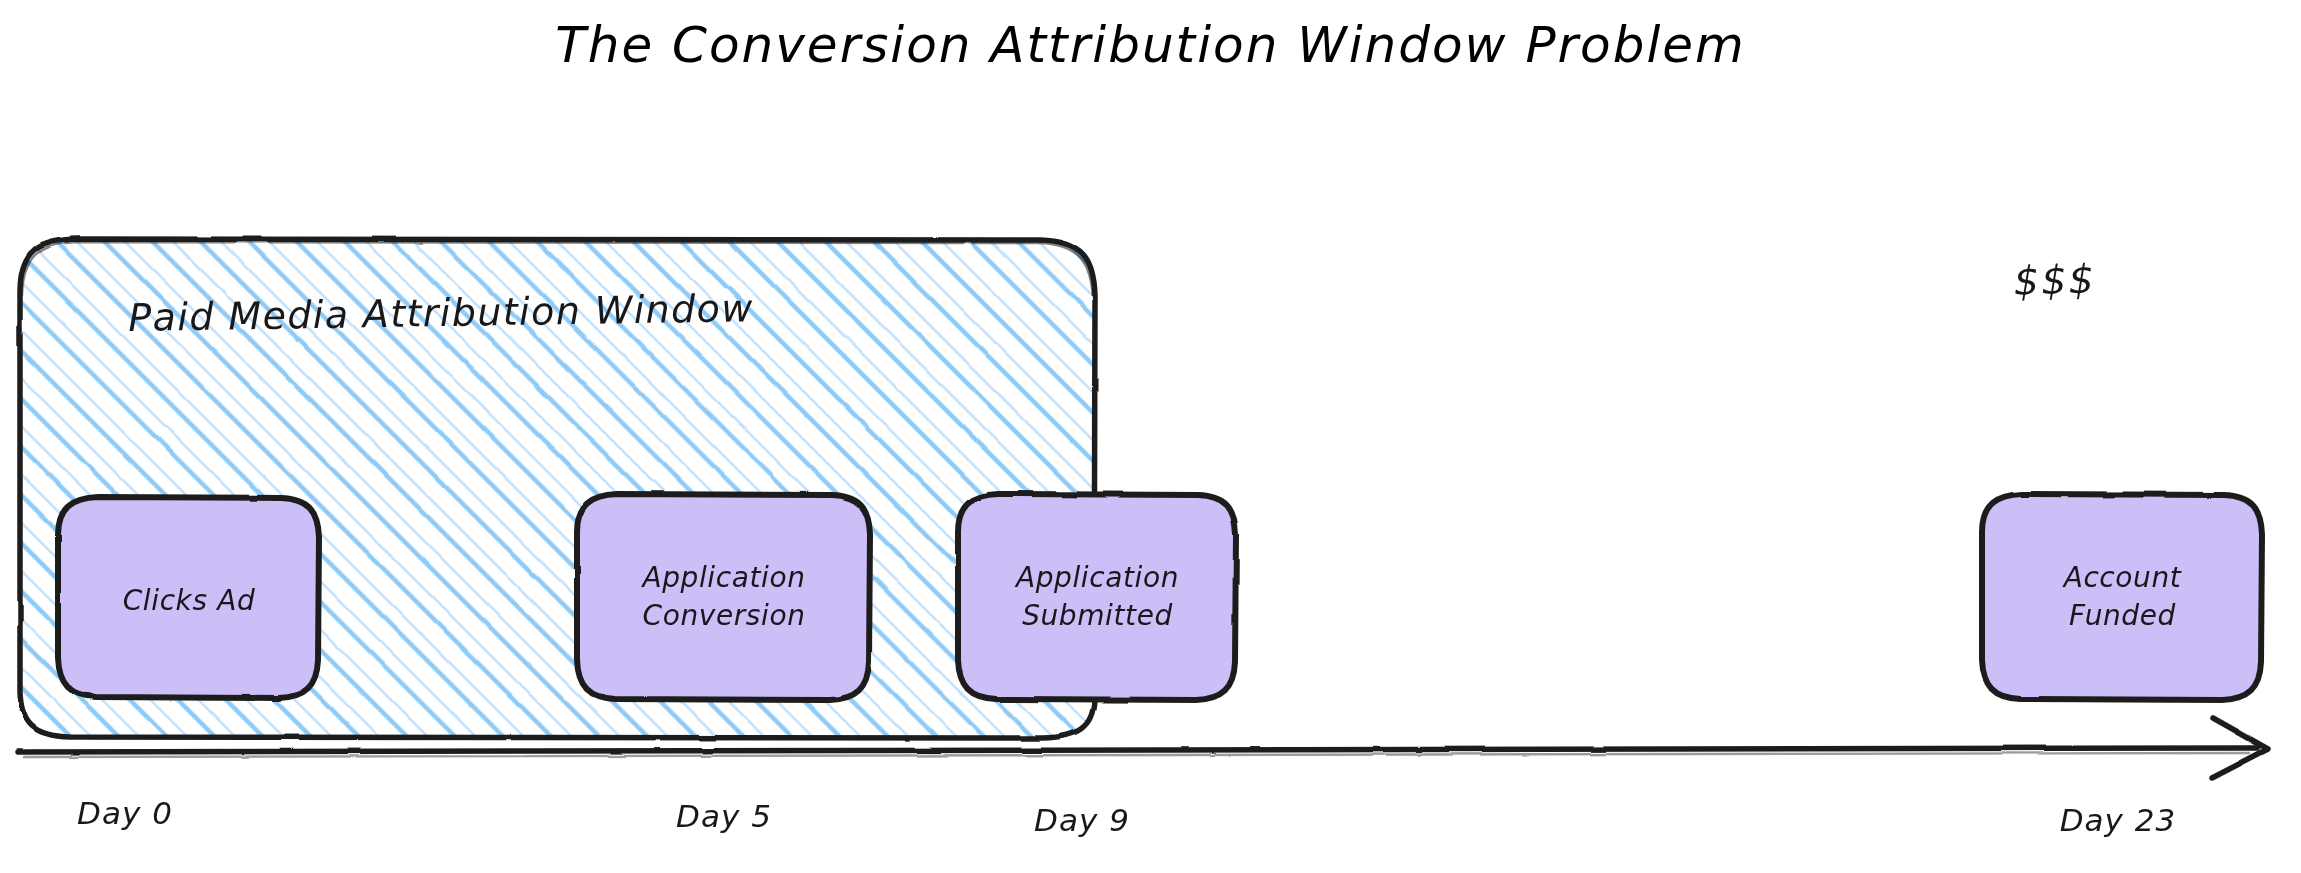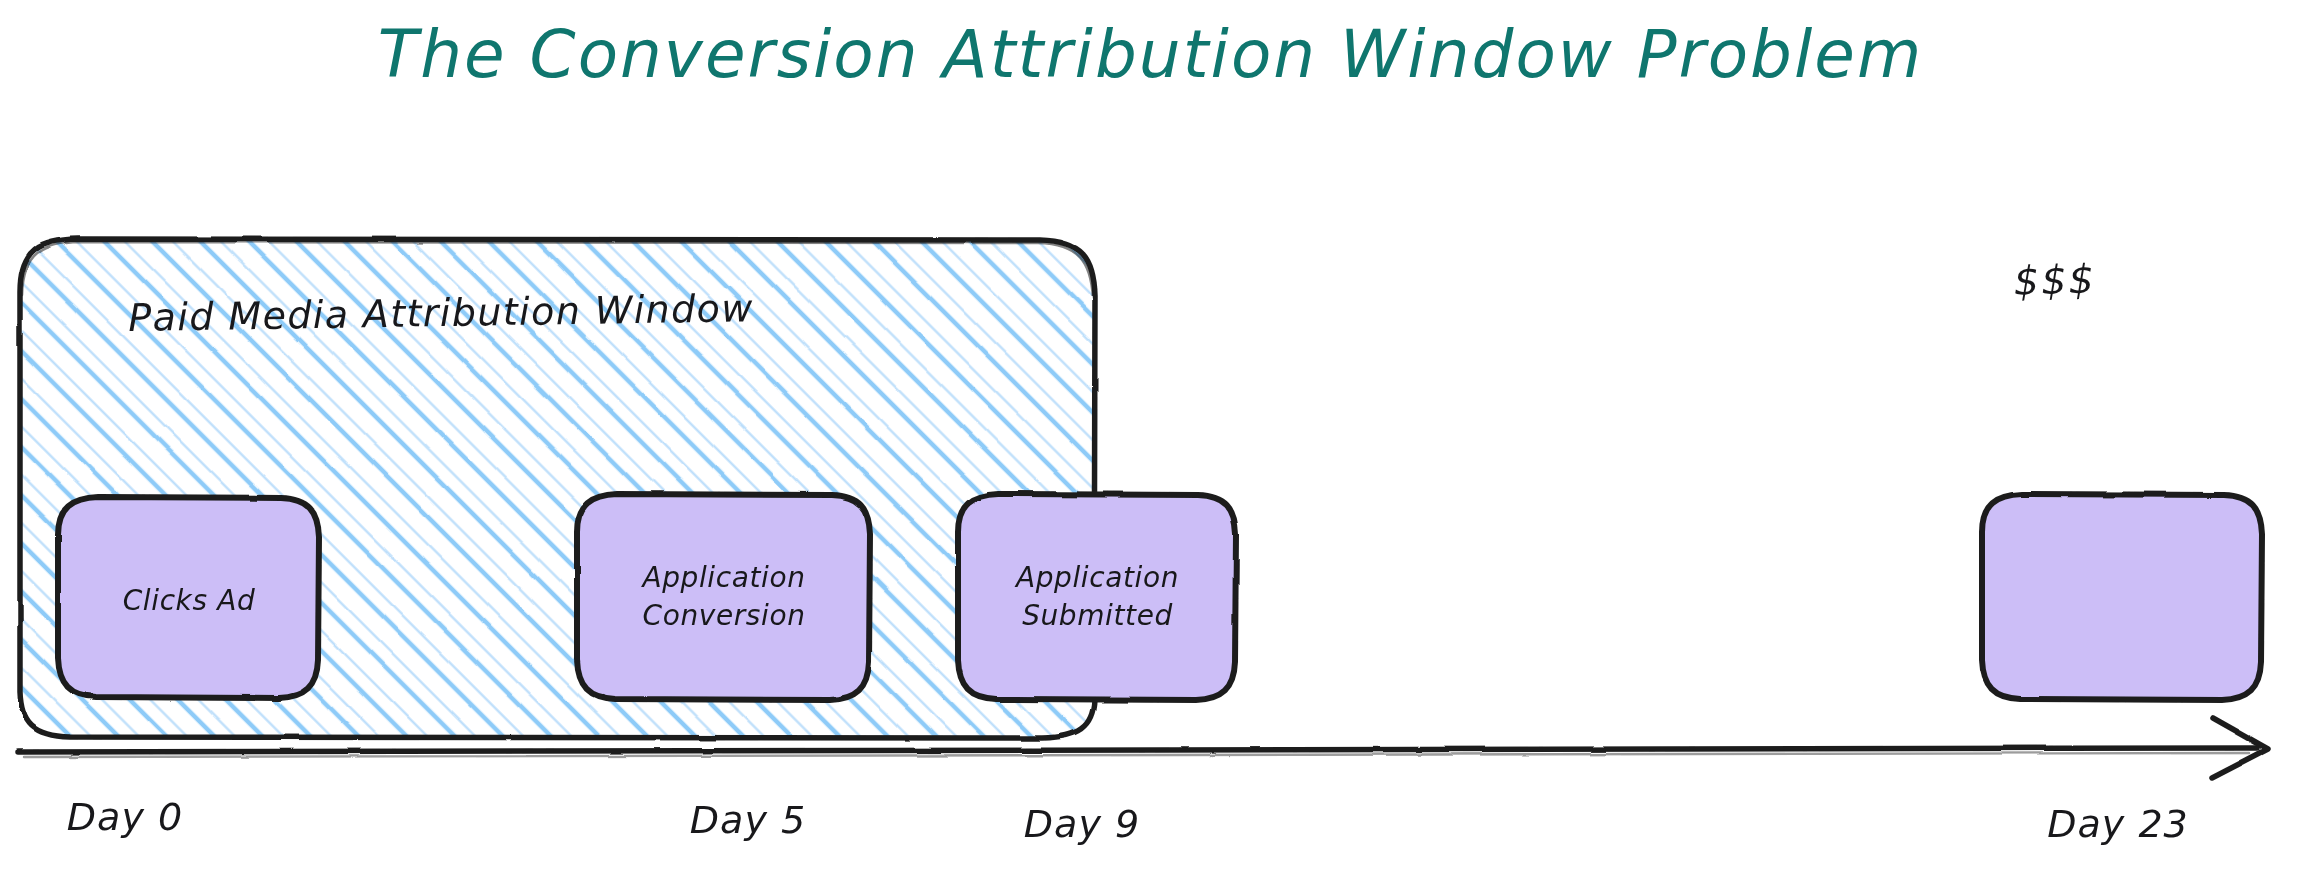--- a/index.html
+++ b/index.html
@@ -34,24 +34,24 @@
     line-height: 1.18;
     letter-spacing: 0.5px;
     transform-origin: left top;
   }
 
   #diagram-title {
     left: 0;
     top: 16px;
     width: 2301px;
     text-align: center;
-    font-size: 66px;
+    font-size: 50px;
     font-style: italic;
     letter-spacing: 2px;
-    color: #0f766e;
+    color: #000000;
   }
 
   #window-label {
     left: 128px;
     top: 296px;
     font-size: 38px;
     font-style: italic;
     letter-spacing: 1.4px;
     color: #18181b;
     transform: rotate(-0.9deg);
@@ -66,21 +66,21 @@
     font-size: 28px;
     font-style: italic;
     letter-spacing: 0.6px;
     color: #18181b;
     line-height: 1.36;
     pointer-events: none;
   }
 
   .tick-label {
     position: absolute;
-    font-size: 38px;
+    font-size: 31px;
     font-style: italic;
     letter-spacing: 1px;
     color: #18181b;
     text-align: center;
   }
 
   #money-label {
     left: 2013px;
     top: 258px;
     font-size: 40px;
@@ -205,23 +205,27 @@
     <span>Conversion</span>
   </div>
 
   <div class="hit" style="left:958px; top:492px; width:279px; height:210px;"></div>
   <div class="node-label" style="left:958px; top:492px; width:279px; height:210px; flex-direction:column;">
     <span>Application</span>
     <span>Submitted</span>
   </div>
 
   <div class="hit" style="left:1982px; top:492px; width:281px; height:210px;"></div>
+  <div class="node-label" style="left:1982px; top:492px; width:281px; height:210px; flex-direction:column;">
+    <span>Account</span>
+    <span>Funded</span>
+  </div>
 
   <div class="txt tick-label" style="left:25px; top:795px; width:200px;">Day 0</div>
-  <div class="txt tick-label" style="left:648px; top:798px; width:200px;">Day 5</div>
+  <div class="txt tick-label" style="left:624px; top:798px; width:200px;">Day 5</div>
   <div class="txt tick-label" style="left:982px; top:802px; width:200px;">Day 9</div>
   <div class="txt tick-label" style="left:2018px; top:802px; width:200px;">Day 23</div>
 
   <div class="hit" style="left:18px; top:734px; width:2250px; height:34px;"></div>
 
   <div class="hit" style="left:20px; top:239px; width:1075px; height:250px;"></div>
 
 </div>
 
 </body></html>

